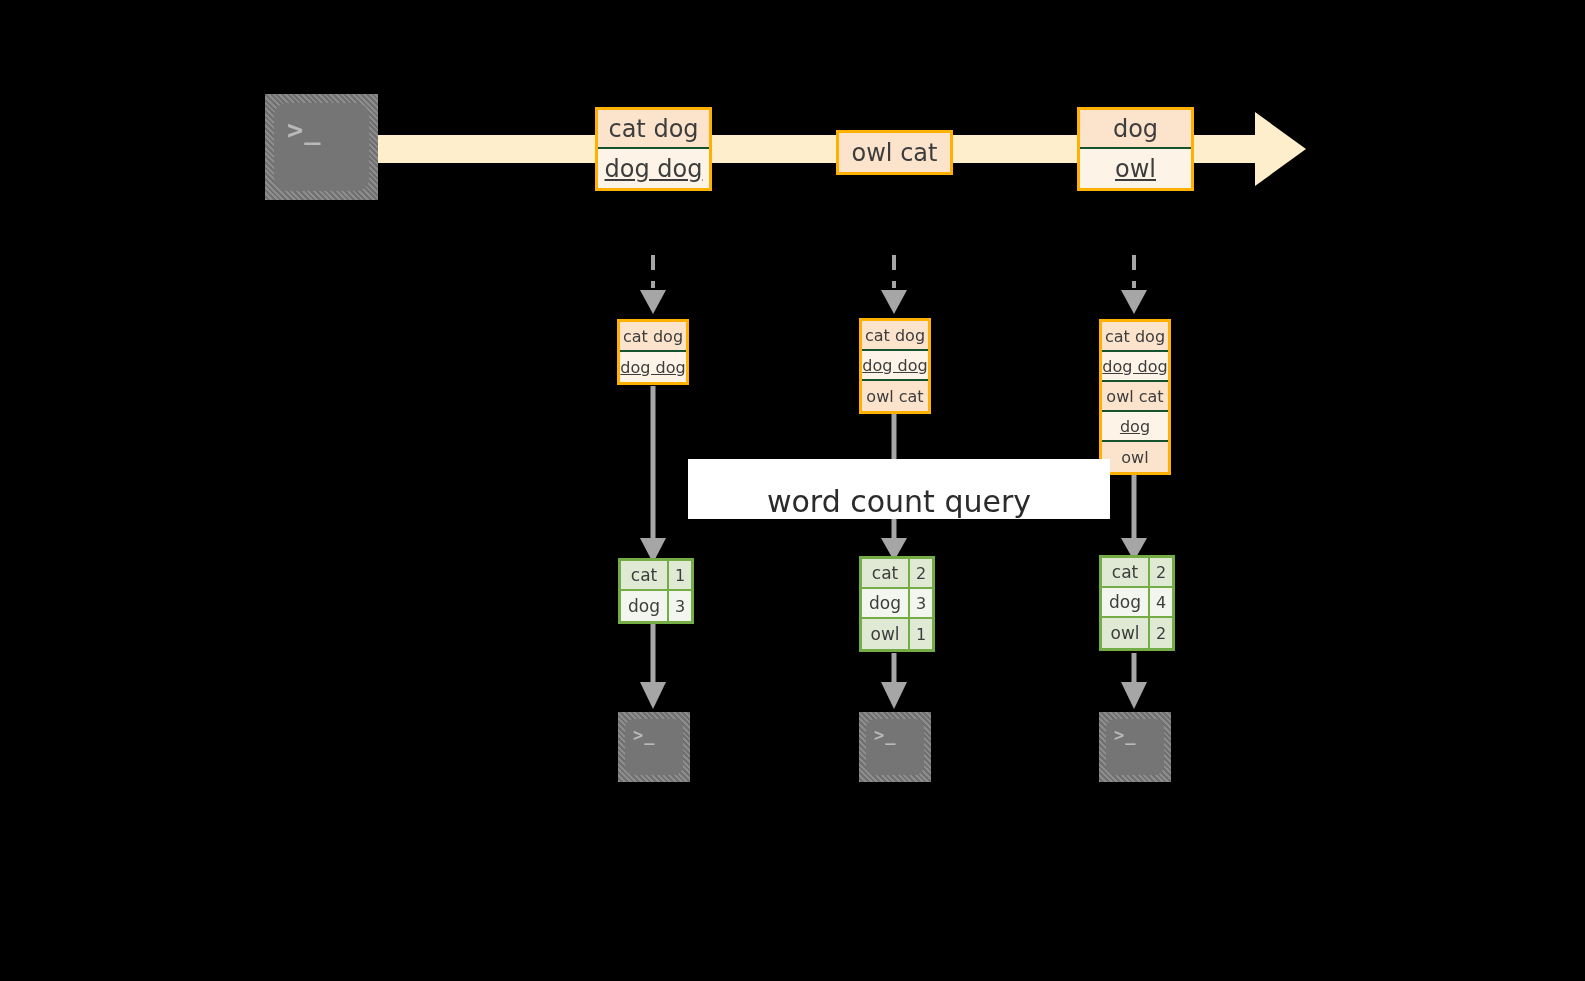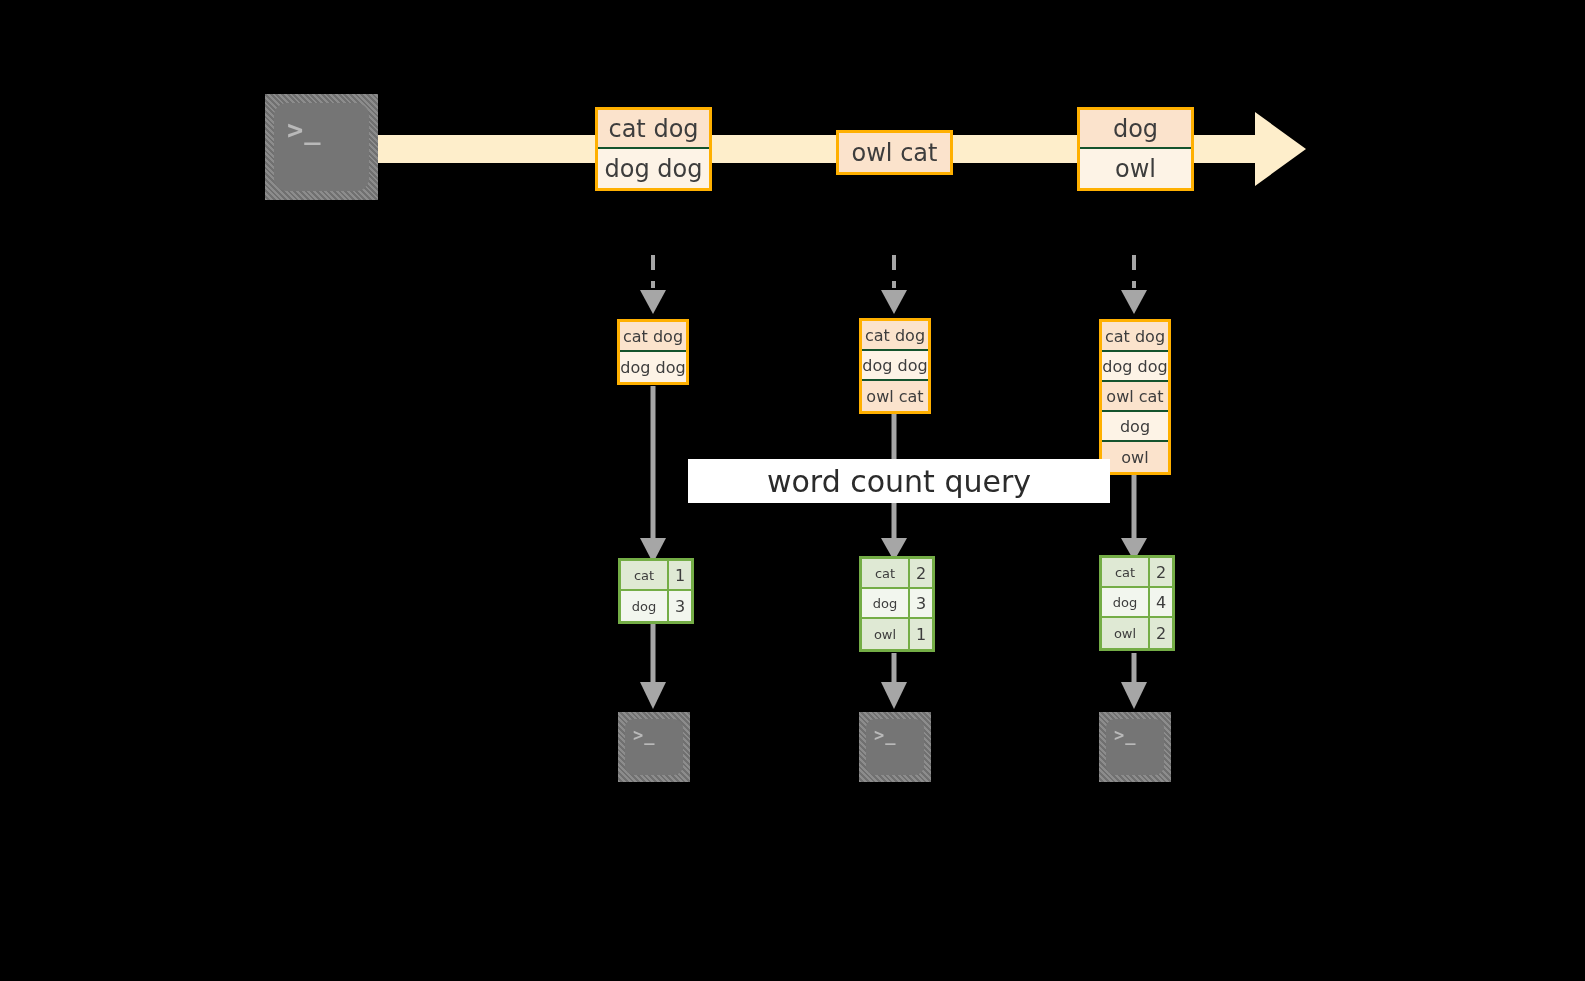--- a/index.html
+++ b/index.html
@@ -71,21 +71,21 @@
     box-sizing: border-box;
     display: flex;
     align-items: center;
     justify-content: center;
     color: #3d3d3d;
     white-space: nowrap;
     border-bottom: 2px solid #14532d;
   }
   .rec-stack .cell:last-child { border-bottom: none; }
   .rec-stack .cell.shade-a { background: #fbe3cc; }
-  .rec-stack .cell.shade-b { background: #fdf3e6; }
+  .rec-stack .cell.shade-b { background: #fdf3e6; text-decoration: underline; }
 
   .rec-stack.top-size .cell { font-size: 24px; height: 39px; }
   .rec-stack.mid-size .cell { font-size: 16px; height: 30px; }
 
   
   .count-table {
     position: absolute;
     box-sizing: border-box;
     border: 3px solid #74ad46;
     display: flex;
@@ -96,21 +96,21 @@
     height: 30px;
     border-bottom: 2px solid #74ad46;
     box-sizing: border-box;
   }
   .count-table .row:last-child { border-bottom: none; }
   .count-table .row .word {
     width: 48px;
     box-sizing: border-box;
     border-right: 2px solid #74ad46;
     display: flex; align-items: center; justify-content: center;
-    font-size: 13px;
+    font-size: 17px;
     color: #3d3d3d;
   }
   .count-table .row .num {
     width: 22px;
     box-sizing: border-box;
     display: flex; align-items: center; justify-content: center;
     font-size: 16px;
     color: #3d3d3d;
   }
   .count-table .row.shade-a .word,
@@ -269,17 +269,17 @@
       <div class="word">owl</div>
       <div class="num">2</div>
     </div>
   </div>
 
   <div class="terminal small" style="left:1099px; top:712px; width:72px; height:70px;">
     <div class="inner"></div>
     <div class="prompt">&gt;_</div>
   </div>
 
-  <div class="query-label" style="left:688px; top:459px; width:422px; height:44px;">
+  <div class="query-label" style="left:688px; top:459px; width:422px; height:60px;align-items:flex-end;">
     <span>word count query</span>
   </div>
 
 </div>
 
 </body></html>

